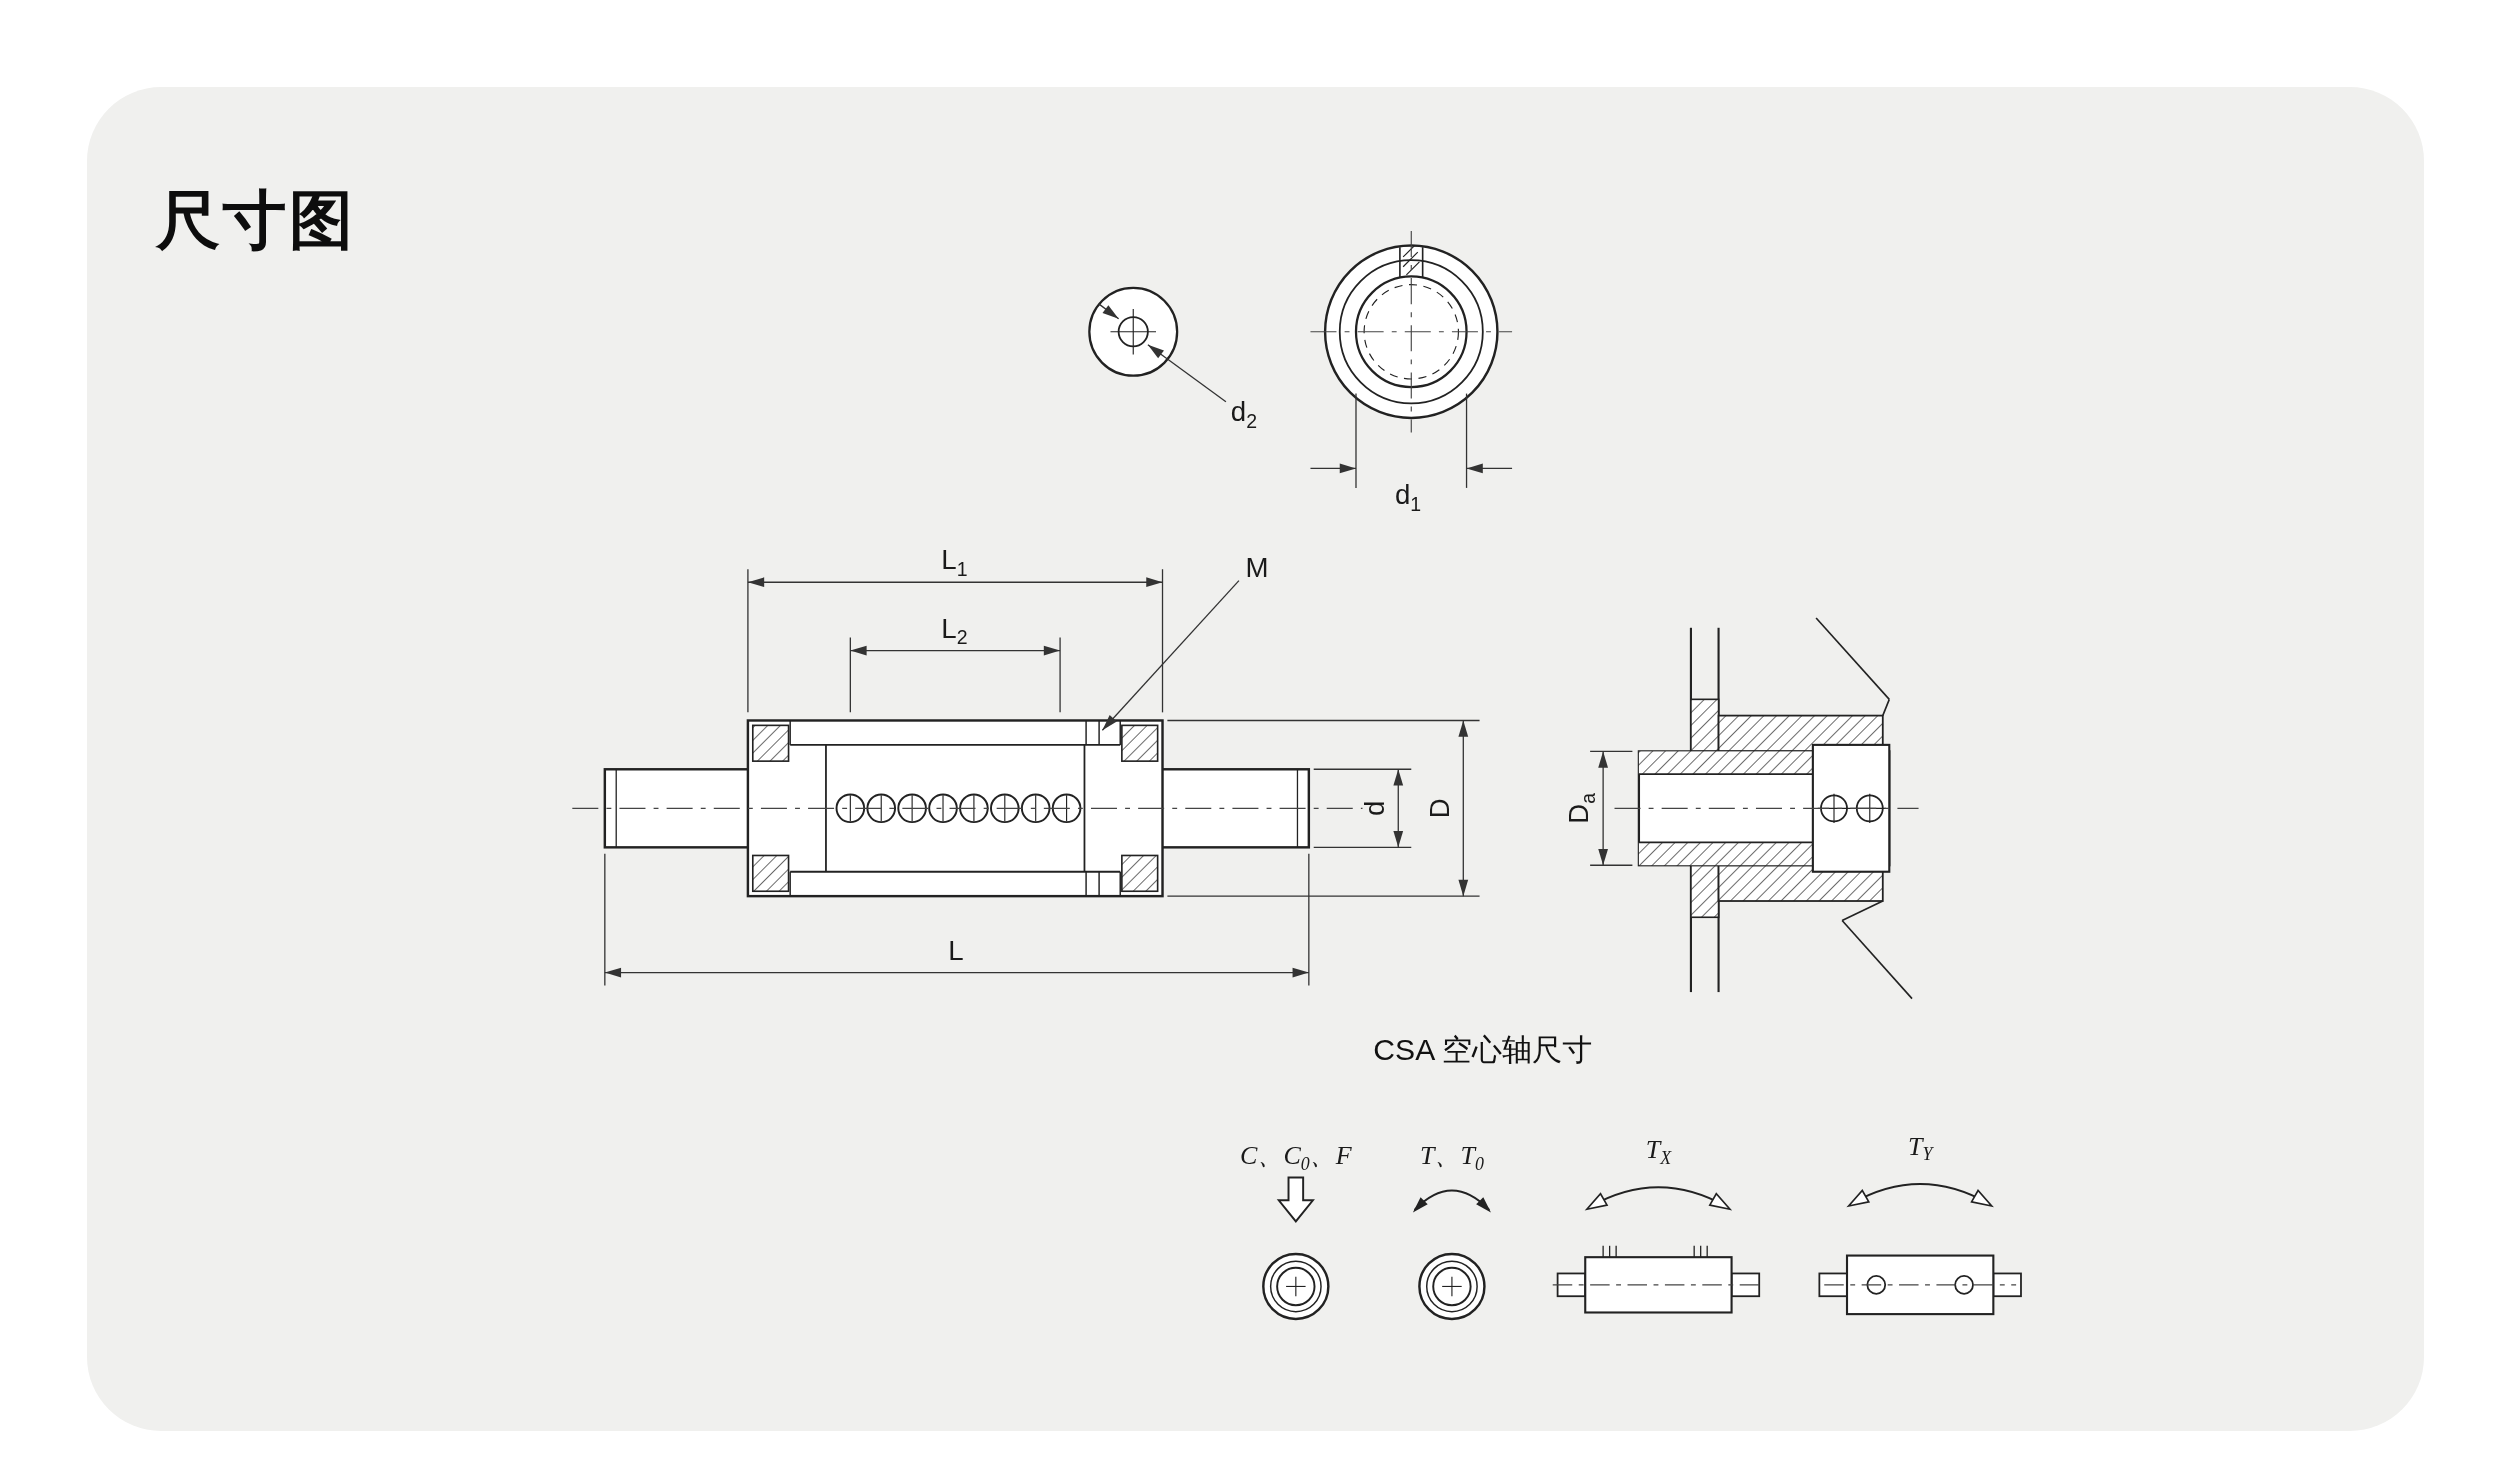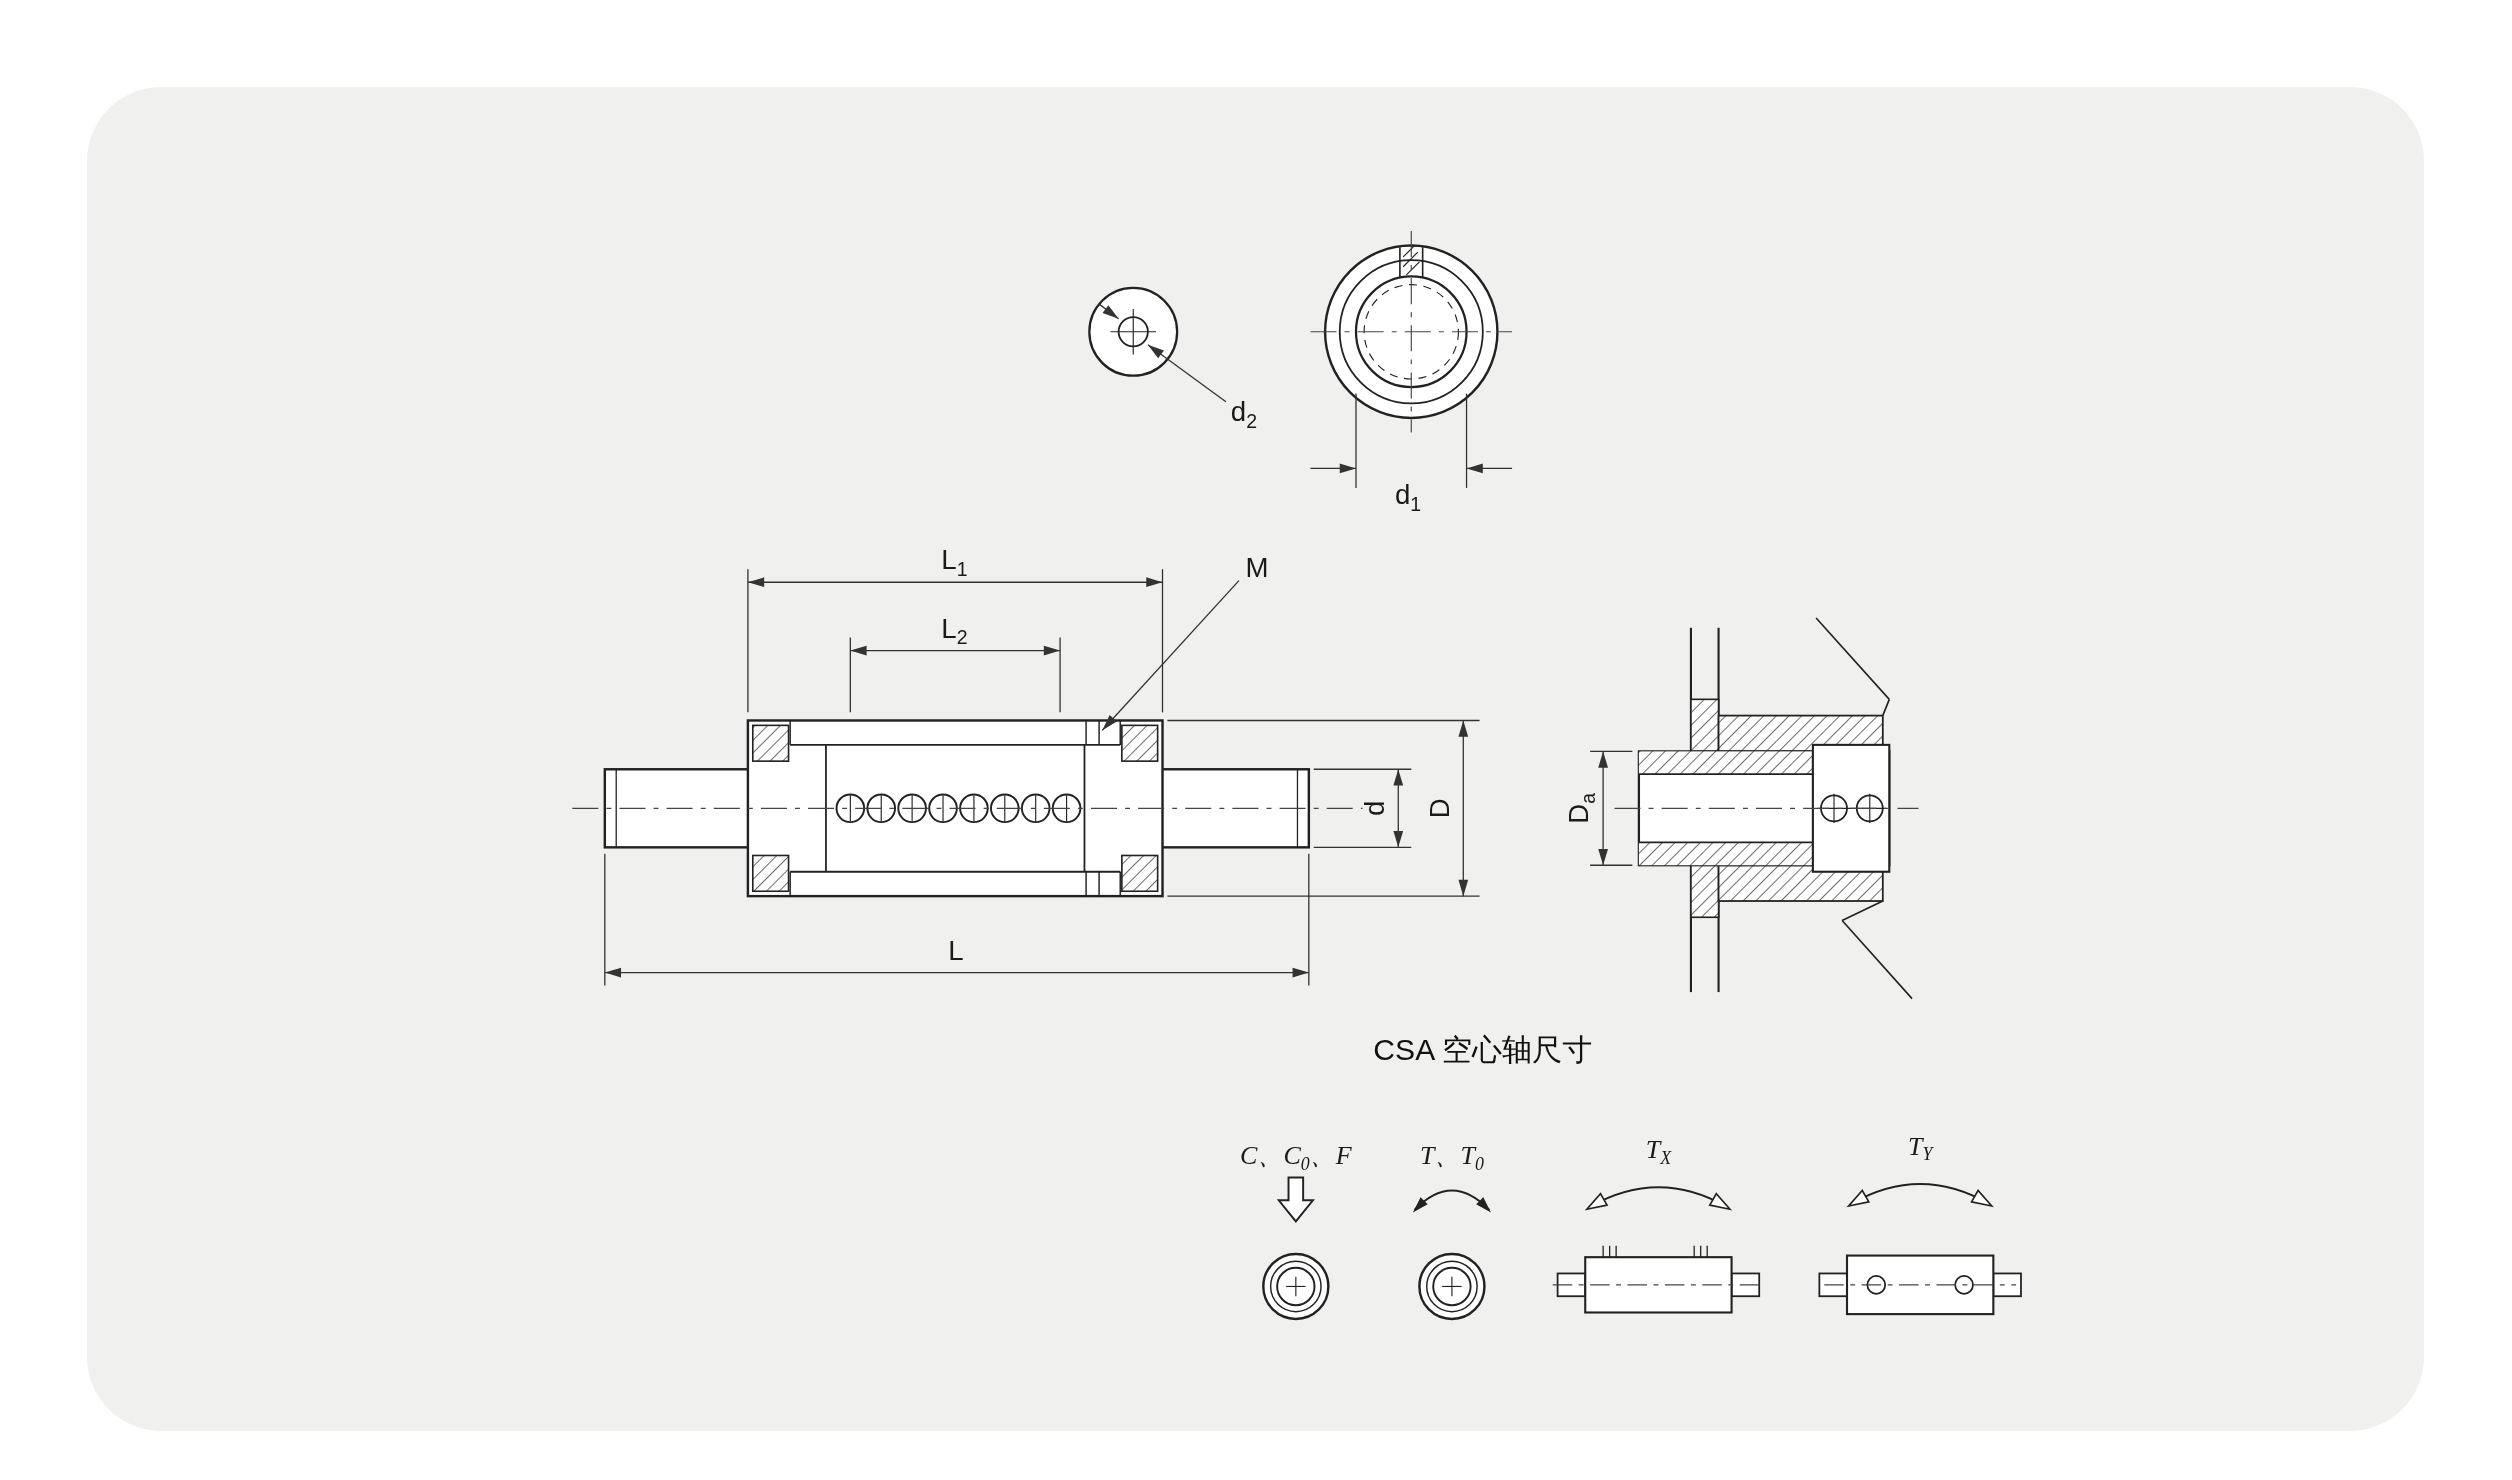--- a/index.html
+++ b/index.html
@@ -14,20 +14,21 @@
   svg text { fill:#1a1a1a; }
   .dimlabel { font-family:"Liberation Sans", sans-serif; font-size:17px; }
   .caption  { font-family:"Liberation Sans", sans-serif; font-size:18.5px; fill:#111; }
   .mathlabel{ font-family:"Liberation Serif", serif; font-style:italic; font-size:16px; }
 </style>
 </head>
 <body>
 
 <div class="page">
   <div class="card"></div>
+  <div class="title">尺寸图</div>
 
   <svg class="drawing" width="2512" height="1480" viewBox="0 0 1545 910" preserveAspectRatio="none">
     <defs>
       <pattern id="hatch" width="5.5" height="5.5" patternUnits="userSpaceOnUse" patternTransform="rotate(45)">
         <rect width="5.5" height="5.5" fill="#ffffff"></rect>
         <line x1="0" y1="0" x2="0" y2="5.5" stroke="#4a4a4a" stroke-width="1"></line>
       </pattern>
     </defs>
 
     <g stroke="#222" fill="none" stroke-width="1.4">

